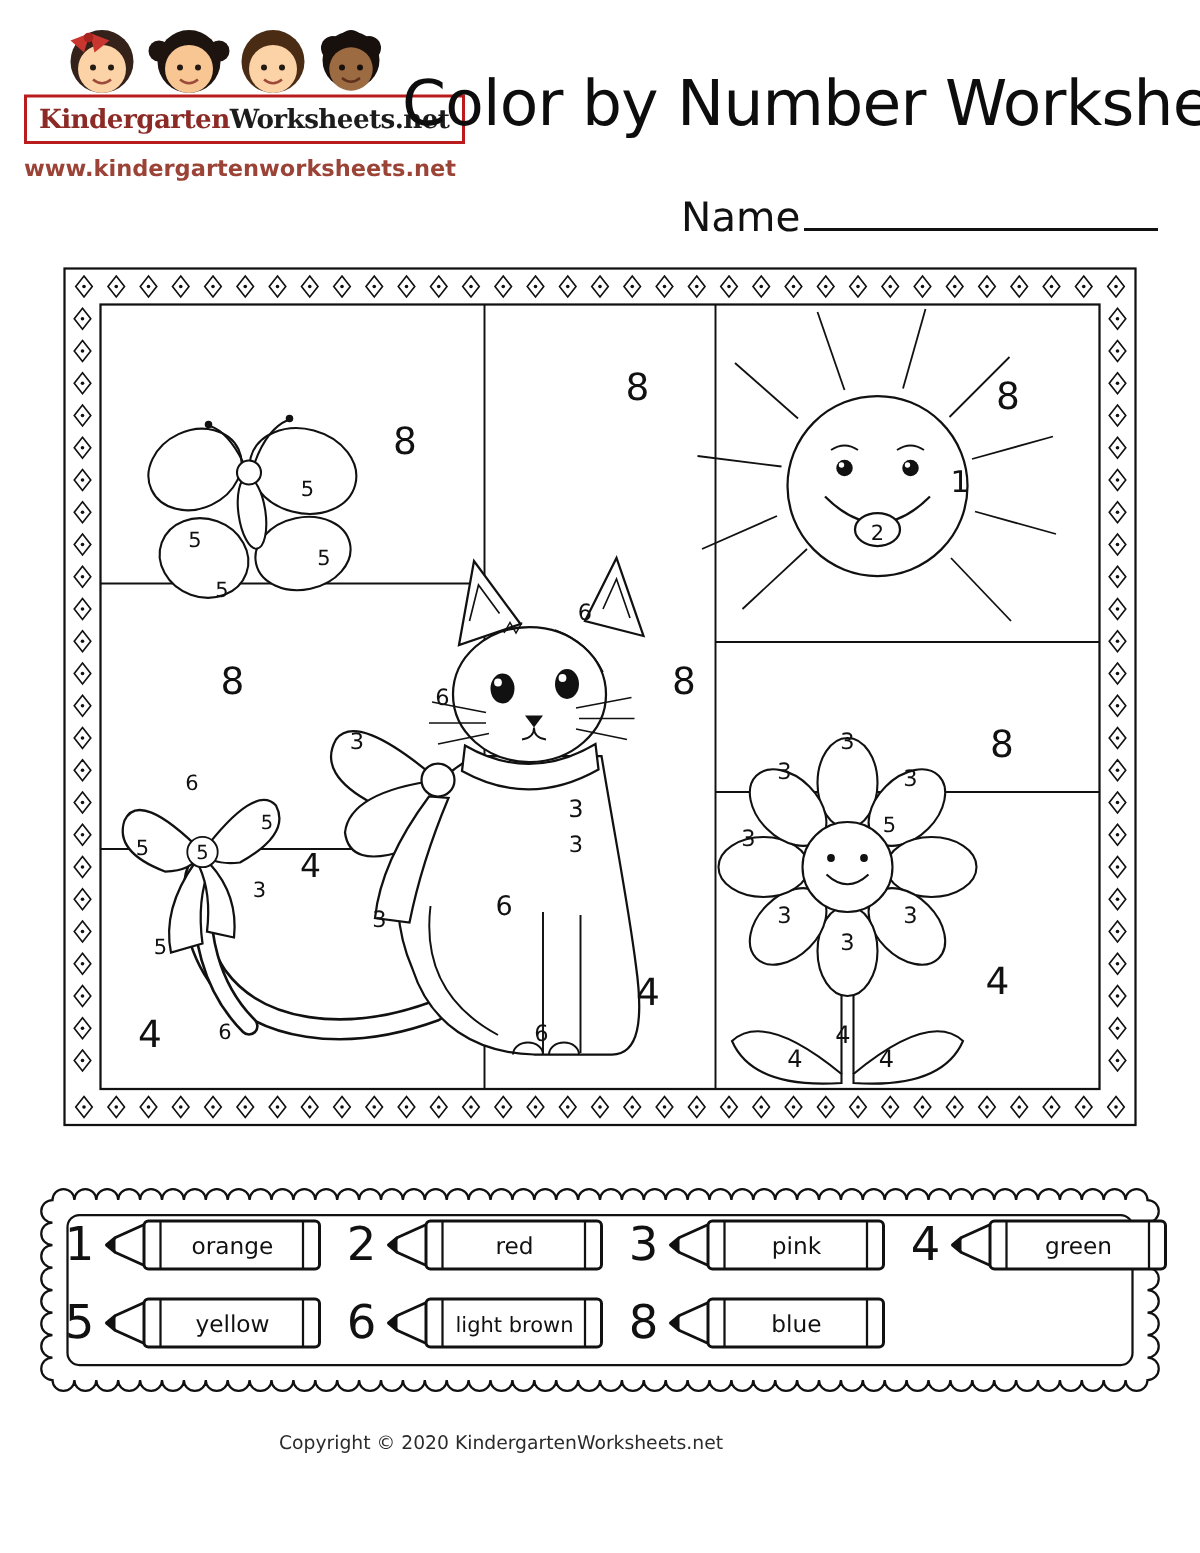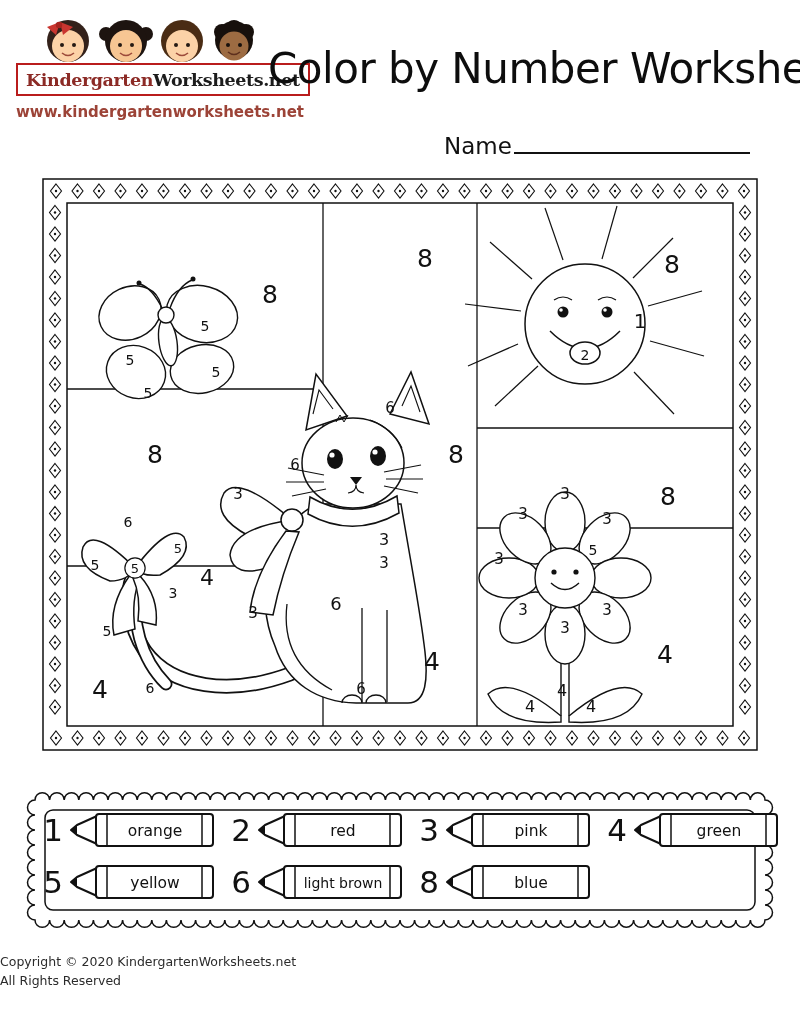--- a/index.html
+++ b/index.html
@@ -18,35 +18,35 @@
     font-family:"DejaVu Serif", serif; font-weight:bold;
     font-size:17.5px; letter-spacing:-0.4px;
   }
   .brand-red  { color:#8c2b26; }
   .brand-dark { color:#1c1c1c; }
   .logo-url { margin-top:7px; font-size:15px; color:#9c4337;font-weight:bold; }
   .title {
     position:absolute; left:268px; top:44px; width:512px; text-align:center;
     font-size:42px; letter-spacing:-0.5px; color:#0d0d0d; white-space:nowrap;
   }
-  .name-row { position:absolute; left:444px; top:130px; font-size:23px; white-space:nowrap; }
+  .name-row { position:absolute; left:454px; top:130px; font-size:27px; white-space:nowrap; }
   .name-line { display:inline-block; width:236px; border-bottom:2px solid #111; height:24px; margin-left:2px; }
   #picture { position:absolute; left:40px; top:176px; }
   #picture text { font-family:"DejaVu Sans", sans-serif; }
   .key-box { position:absolute; left:25px; top:790px; width:750px; height:140px; }
   .key-border { position:absolute; left:0; top:0; }
   .key-row { position:absolute; left:14px; display:flex; }
   .key-row.r1 { top:18px; }
   .key-row.r2 { top:70px; }
   .key-item { width:188px; display:flex; align-items:center; }
   .key-num { font-size:31px; width:28px; text-align:center; flex:none; color:#111; }
   .crayon { flex:none; }
   .crayon text { font-family:"DejaVu Sans", sans-serif; fill:#111; }
   .footer {
-    position:absolute; left:0; top:952px; width:668px; 
+    position:absolute; left:0; top:952px; width:668px; text-align:center;
     font-size:12.5px; line-height:1.55; color:#2b2b2b;
   }
 </style>
 </head>
 <body>
 
 <div class="logo">
   <svg class="kids" width="244" height="62" viewBox="0 0 244 62">
 
     <circle cx="38" cy="31" r="21" fill="#33211a"></circle>
@@ -579,14 +579,13 @@
         <line x1="40" y1="6" x2="40" y2="38" stroke="#111" stroke-width="1.5"></line>
         <line x1="135" y1="6" x2="135" y2="38" stroke="#111" stroke-width="1.5"></line>
         <text x="88" y="28" text-anchor="middle" font-size="15.5">blue</text>
       </svg>
     </div>
   </div>
 </div>
 
 <div class="footer">
   <div>Copyright © 2020 KindergartenWorksheets.net</div>
-  <div>All Rights Reserved</div>
 </div>
 
 </body></html>

